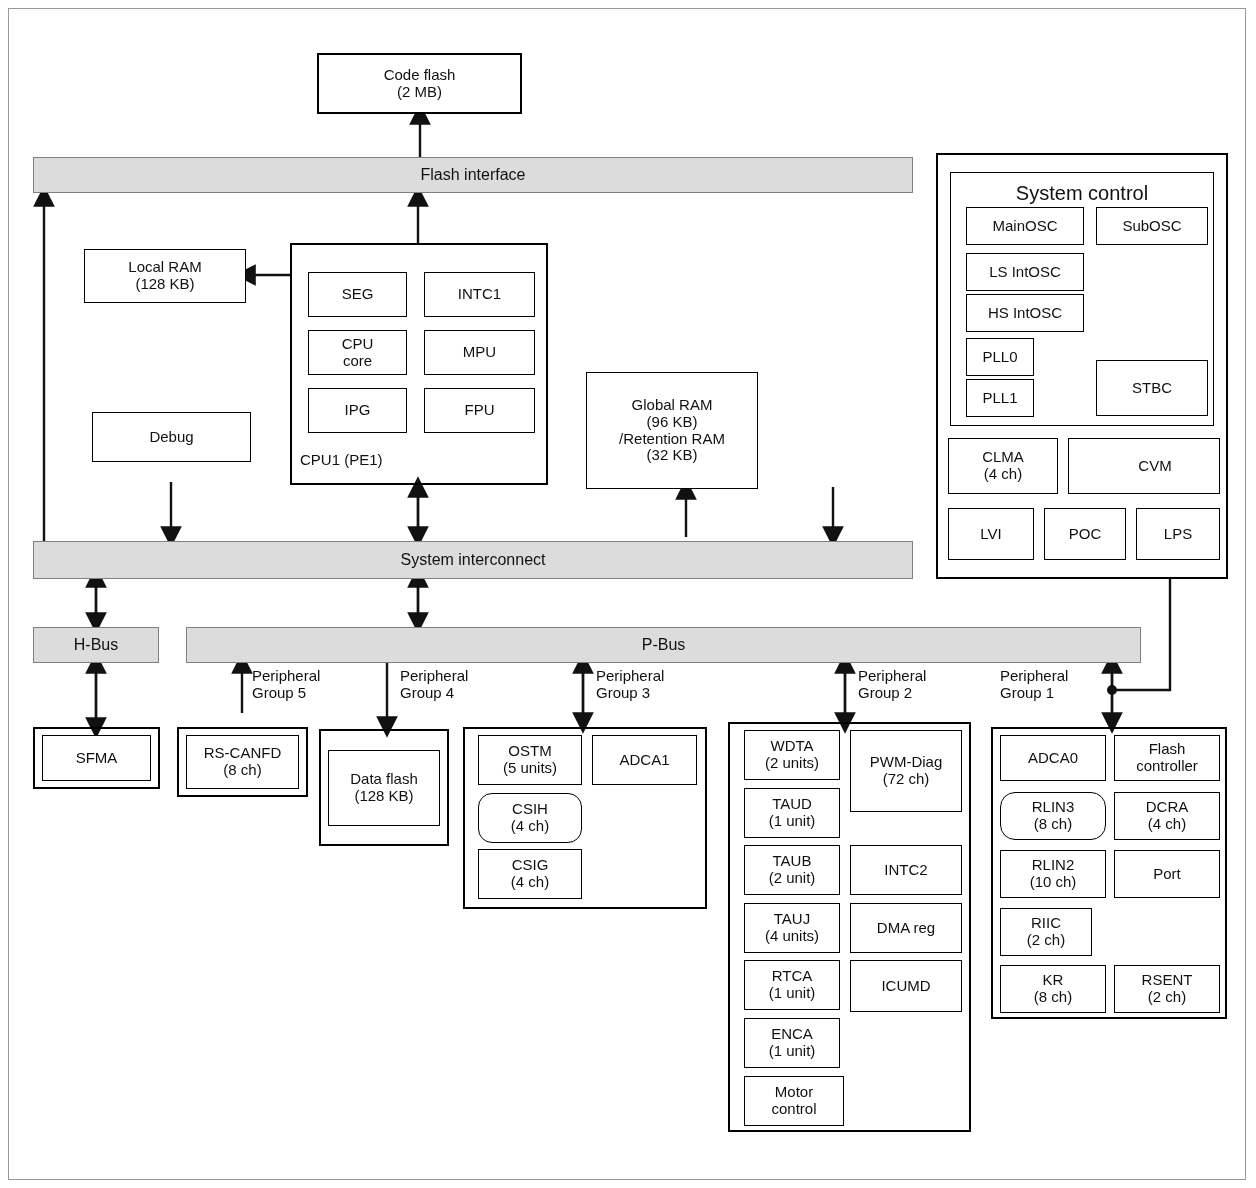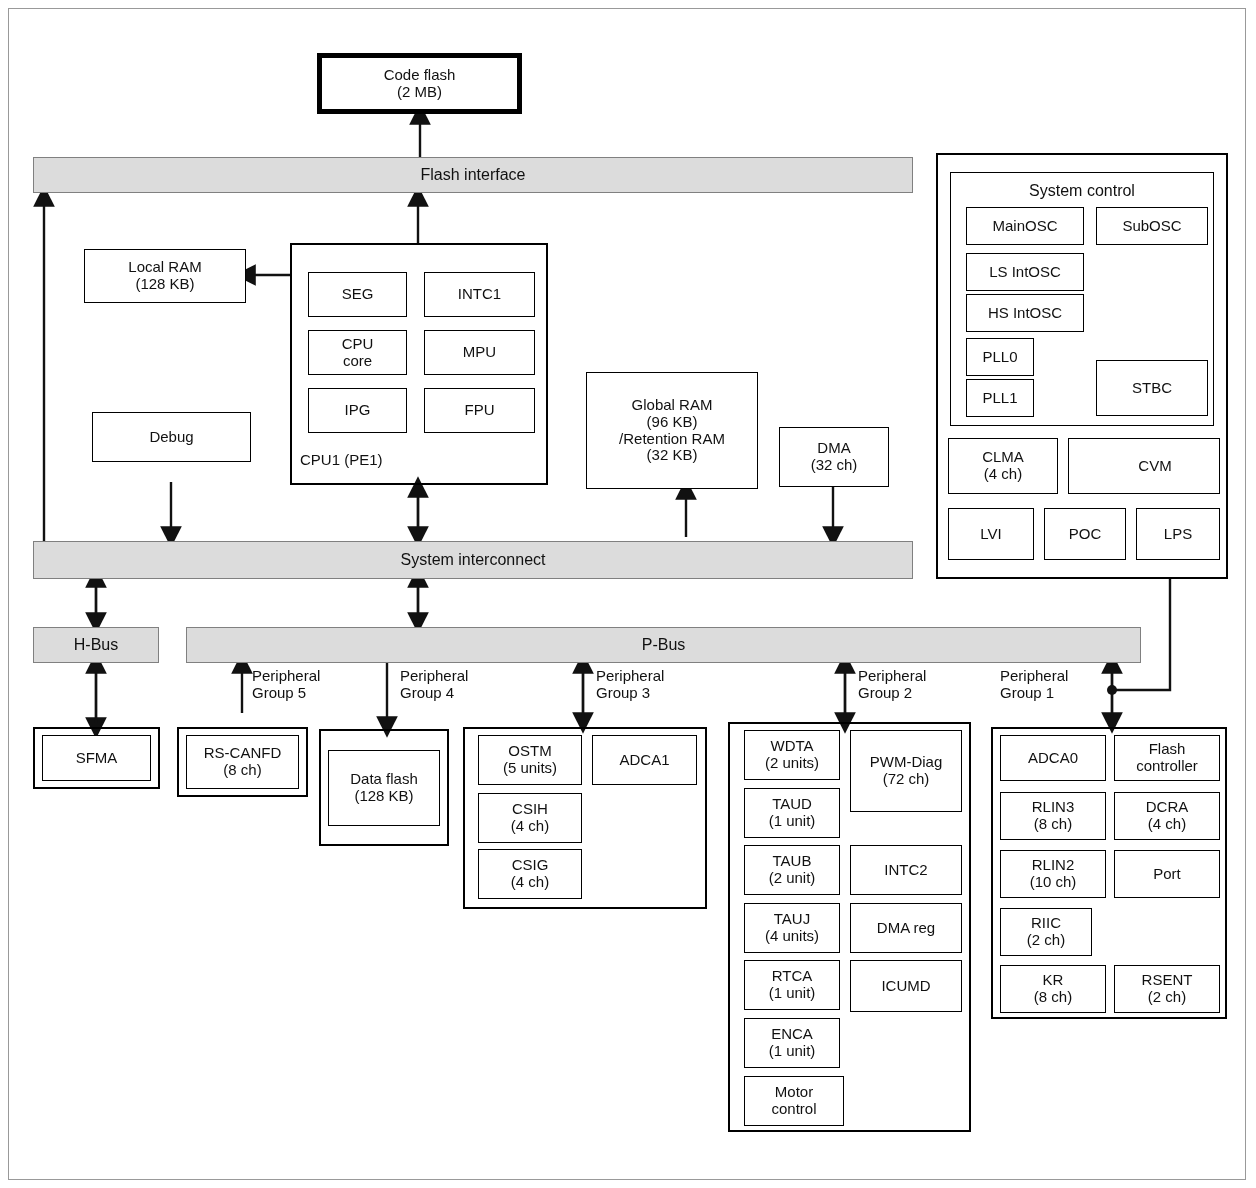--- a/index.html
+++ b/index.html
@@ -35,21 +35,21 @@
     display: flex;
     flex-direction: column;
     align-items: center;
     justify-content: center;
     text-align: center;
     line-height: 1.12;
     font-size: 15px;
     color: #111111;
   }
   .box.thick {
-    border: 5px solid #000000;
+    border: 2px solid #000000;
   }
   .bar {
     position: absolute;
     box-sizing: border-box;
     border: 1px solid #808080;
     background: #dcdcdc;
     display: flex;
     align-items: center;
     justify-content: center;
     font-size: 16px;
@@ -175,31 +175,27 @@
   <div class="box" style="left:92px; top:412px; width:159px; height:50px;">
     <span>Debug</span>
   </div>
 
   <div class="box" style="left:586px; top:372px; width:172px; height:117px;">
     <span>Global RAM</span>
     <span>(96 KB)</span>
     <span>/Retention RAM</span>
     <span>(32 KB)</span>
   </div>
-  <div class="box" style="left:779px; top:427px; width:110px; height:60px;">
-    <span>DMA</span>
-    <span>(32 ch)</span>
-  </div>
 
   <div class="bar" style="left:33px; top:541px; width:880px; height:38px;">
     <span>System interconnect</span>
   </div>
 
   <div class="group-frame" style="left:936px; top:153px; width:292px; height:426px;"></div>
-  <div class="label" style="left:936px; top:182px; width:292px; font-size:16px;">System control</div>
+  <div class="label" style="left:936px; top:182px; width:292px; font-size:20px;">System control</div>
   <div class="group-frame" style="left:950px; top:172px; width:264px; height:254px; border-width:1px;"></div>
 
   <div class="box" style="left:966px; top:207px; width:118px; height:38px;">
     <span>MainOSC</span>
   </div>
   <div class="box" style="left:1096px; top:207px; width:112px; height:38px;">
     <span>SubOSC</span>
   </div>
   <div class="box" style="left:966px; top:253px; width:118px; height:38px;">
     <span>LS IntOSC</span>
@@ -280,21 +276,21 @@
   </div>
 
   <div class="group-frame" style="left:463px; top:727px; width:244px; height:182px;"></div>
   <div class="box" style="left:478px; top:735px; width:104px; height:50px;">
     <span>OSTM</span>
     <span>(5 units)</span>
   </div>
   <div class="box" style="left:592px; top:735px; width:105px; height:50px;">
     <span>ADCA1</span>
   </div>
-  <div class="box" style="left:478px; top:793px; width:104px; height:50px;">
+  <div class="box" style="left:478px; top:793px; width:104px; height:50px;border-radius:14px;">
     <span>CSIH</span>
     <span>(4 ch)</span>
   </div>
   <div class="box" style="left:478px; top:849px; width:104px; height:50px;">
     <span>CSIG</span>
     <span>(4 ch)</span>
   </div>
 
   <div class="group-frame" style="left:728px; top:722px; width:243px; height:410px;"></div>
   <div class="box" style="left:744px; top:730px; width:96px; height:50px;">
@@ -340,21 +336,21 @@
   </div>
 
   <div class="group-frame" style="left:991px; top:727px; width:236px; height:292px;"></div>
   <div class="box" style="left:1000px; top:735px; width:106px; height:46px;">
     <span>ADCA0</span>
   </div>
   <div class="box" style="left:1114px; top:735px; width:106px; height:46px;">
     <span>Flash</span>
     <span>controller</span>
   </div>
-  <div class="box" style="left:1000px; top:792px; width:106px; height:48px;">
+  <div class="box" style="left:1000px; top:792px; width:106px; height:48px;border-radius:15px;">
     <span>RLIN3</span>
     <span>(8 ch)</span>
   </div>
   <div class="box" style="left:1114px; top:792px; width:106px; height:48px;">
     <span>DCRA</span>
     <span>(4 ch)</span>
   </div>
   <div class="box" style="left:1000px; top:850px; width:106px; height:48px;">
     <span>RLIN2</span>
     <span>(10 ch)</span>

